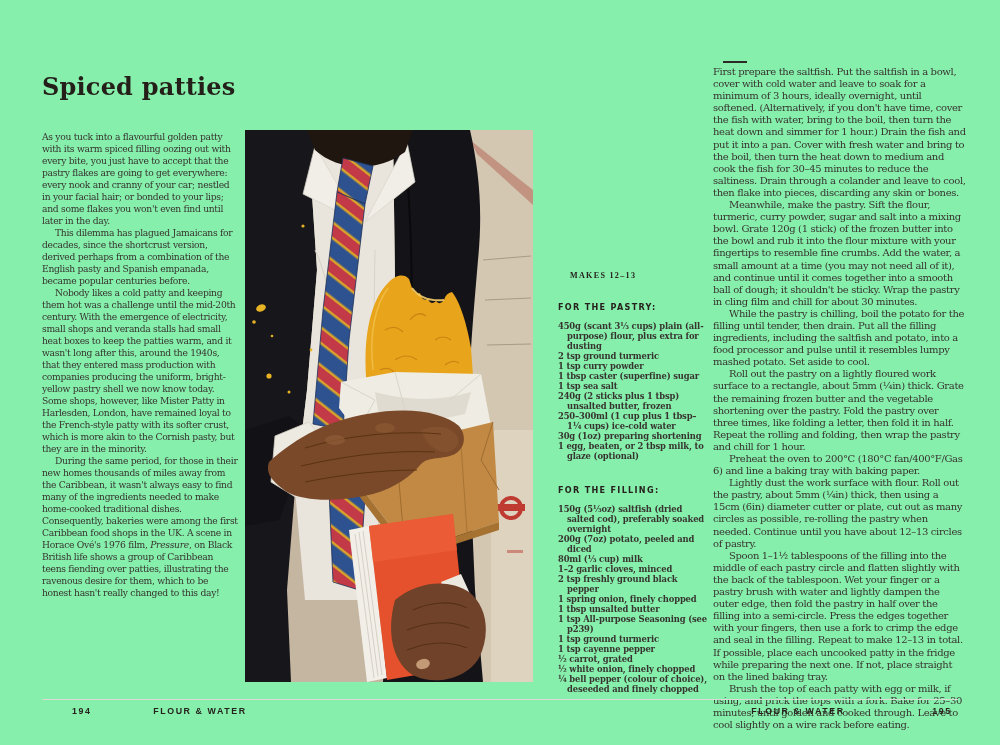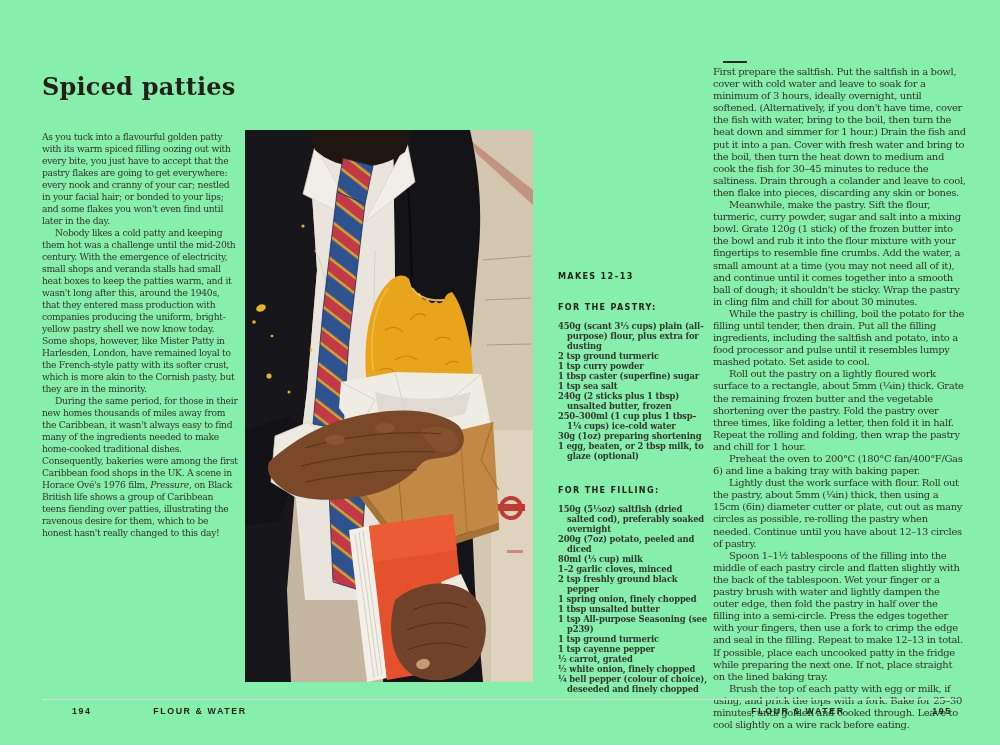--- a/index.html
+++ b/index.html
@@ -20,21 +20,21 @@
   .intro .it{font-style:italic;}
   .photo{position:absolute;left:245px;top:130px;width:288px;height:552px;}
   .ingredients{
     position:absolute;left:558px;top:271px;width:150px;
     font-size:8.4px;line-height:10px;letter-spacing:-0.15px;
   }
   .kicker{
     font-family:"DejaVu Sans", sans-serif;font-weight:bold;
     font-size:8.1px;letter-spacing:1.3px;color:#26211c;
   }
-  .kicker.makes{margin:0 0 21px 0;}
+  .kicker.makes{margin:0 0 21px 12px;font-family:Liberation Serif, serif;}
   .kicker.section{margin:0 0 9px 0;}
   .ing-list{list-style:none;margin:0 0 24px 0;padding:0;}
   .ing-list li{padding-left:9px;text-indent:-9px;margin:0;font-weight:bold;}
   .method{
     position:absolute;left:713px;top:66px;width:253px;
     font-size:10px;line-height:12.1px;letter-spacing:-0.35px;text-align:left;
   }
   .method p{margin:0;}
   .method p + p{text-indent:16px;}
   .section-rule{
@@ -54,20 +54,21 @@
 </style>
 </head>
 <body>
 
 <div class="spread">
 
   <h1 class="page-title">Spiced patties</h1>
 
   <div class="intro">
     <p>As you tuck into a flavourful golden patty with its warm spiced filling oozing out with every bite, you just have to accept that the pastry flakes are going to get everywhere: every nook and cranny of your car; nestled in your facial hair; or bonded to your lips; and some flakes you won't even find until later in the day.</p>
+    <p>This dilemma has plagued Jamaicans for decades, since the shortcrust version, derived perhaps from a combination of the English pasty and Spanish empanada, became popular centuries before.</p>
     <p>Nobody likes a cold patty and keeping them hot was a challenge until the mid-20th century. With the emergence of electricity, small shops and veranda stalls had small heat boxes to keep the patties warm, and it wasn't long after this, around the 1940s, that they entered mass production with companies producing the uniform, bright-yellow pastry shell we now know today. Some shops, however, like Mister Patty in Harlesden, London, have remained loyal to the French-style patty with its softer crust, which is more akin to the Cornish pasty, but they are in the minority.</p>
     <p><span>During the same period, for those in their new homes thousands of miles away from the Caribbean, it wasn't always easy to find many of the ingredients needed to make home-cooked traditional dishes. Consequently, bakeries were among the first Caribbean food shops in the UK. A scene in Horace Ové's 1976 film, </span><span class="it">Pressure</span><span>, on Black British life shows a group of Caribbean teens fiending over patties, illustrating the ravenous desire for them, which to be honest hasn't really changed to this day!</span></p>
   </div>
 
   <div class="photo">
     <svg width="288" height="552" viewBox="0 0 288 552" preserveAspectRatio="none">
       <defs>
         <pattern id="tieStripe" width="30" height="30" patternUnits="userSpaceOnUse" patternTransform="rotate(-52)">
           <rect width="30" height="30" fill="#2e5190"></rect>
           <rect width="10" height="30" fill="#c23a47"></rect>

